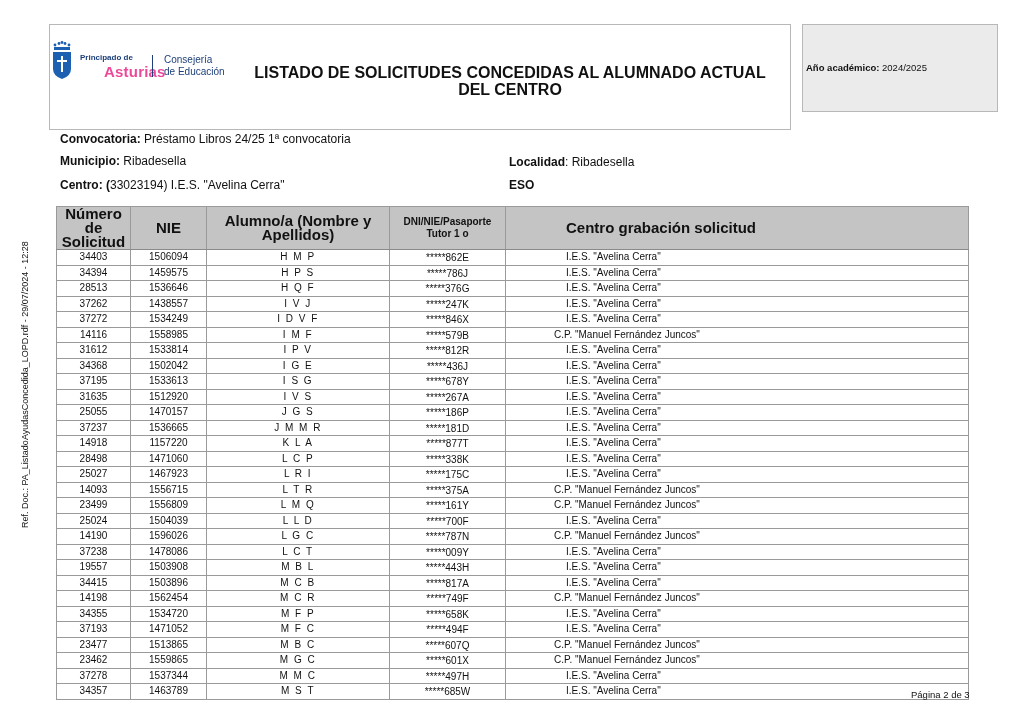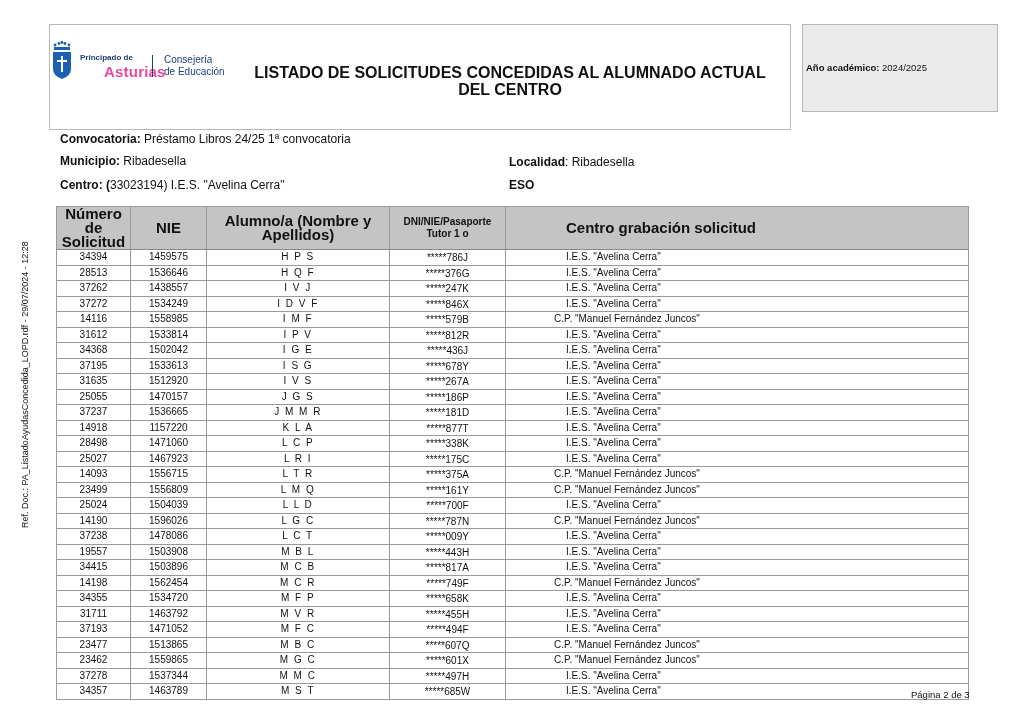--- a/index.html
+++ b/index.html
@@ -107,20 +107,27 @@
     <tr>
       <th>Número de Solicitud</th>
       <th>NIE</th>
       <th>Alumno/a (Nombre y Apellidos)</th>
       <th class="small">DNI/NIE/Pasaporte Tutor 1 o</th>
       <th style="text-align:left; padding-left:60px;">Centro grabación solicitud</th>
     </tr>
   </thead>
   <tbody id="tbody">
       <tr>
+        <td class="c-num">34403</td>
+        <td class="c-nie">1506094</td>
+        <td class="c-name">H M P</td>
+        <td class="c-dni">*****862E</td>
+        <td class="c-center">I.E.S. "Avelina Cerra"</td>
+      </tr>
+      <tr>
         <td class="c-num">34394</td>
         <td class="c-nie">1459575</td>
         <td class="c-name">H P S</td>
         <td class="c-dni">*****786J</td>
         <td class="c-center">I.E.S. "Avelina Cerra"</td>
       </tr>
       <tr>
         <td class="c-num">28513</td>
         <td class="c-nie">1536646</td>
         <td class="c-name">H Q F</td>
@@ -268,27 +275,20 @@
         <td class="c-center cp">C.P. "Manuel Fernández Juncos"</td>
       </tr>
       <tr>
         <td class="c-num">34355</td>
         <td class="c-nie">1534720</td>
         <td class="c-name">M F P</td>
         <td class="c-dni">*****658K</td>
         <td class="c-center">I.E.S. "Avelina Cerra"</td>
       </tr>
       <tr>
-        <td class="c-num">31711</td>
-        <td class="c-nie">1463792</td>
-        <td class="c-name">M V R</td>
-        <td class="c-dni">*****455H</td>
-        <td class="c-center">I.E.S. "Avelina Cerra"</td>
-      </tr>
-      <tr>
         <td class="c-num">37193</td>
         <td class="c-nie">1471052</td>
         <td class="c-name">M F C</td>
         <td class="c-dni">*****494F</td>
         <td class="c-center">I.E.S. "Avelina Cerra"</td>
       </tr>
       <tr>
         <td class="c-num">23477</td>
         <td class="c-nie">1513865</td>
         <td class="c-name">M B C</td>

